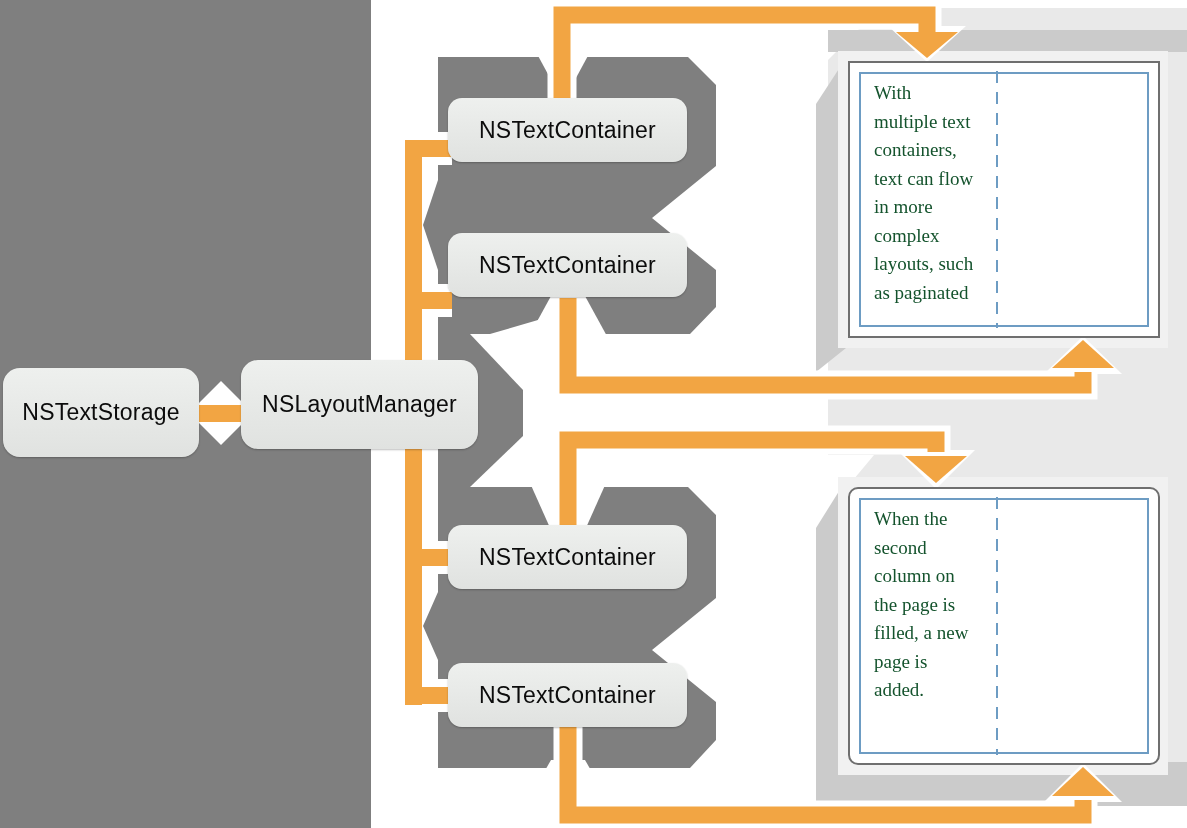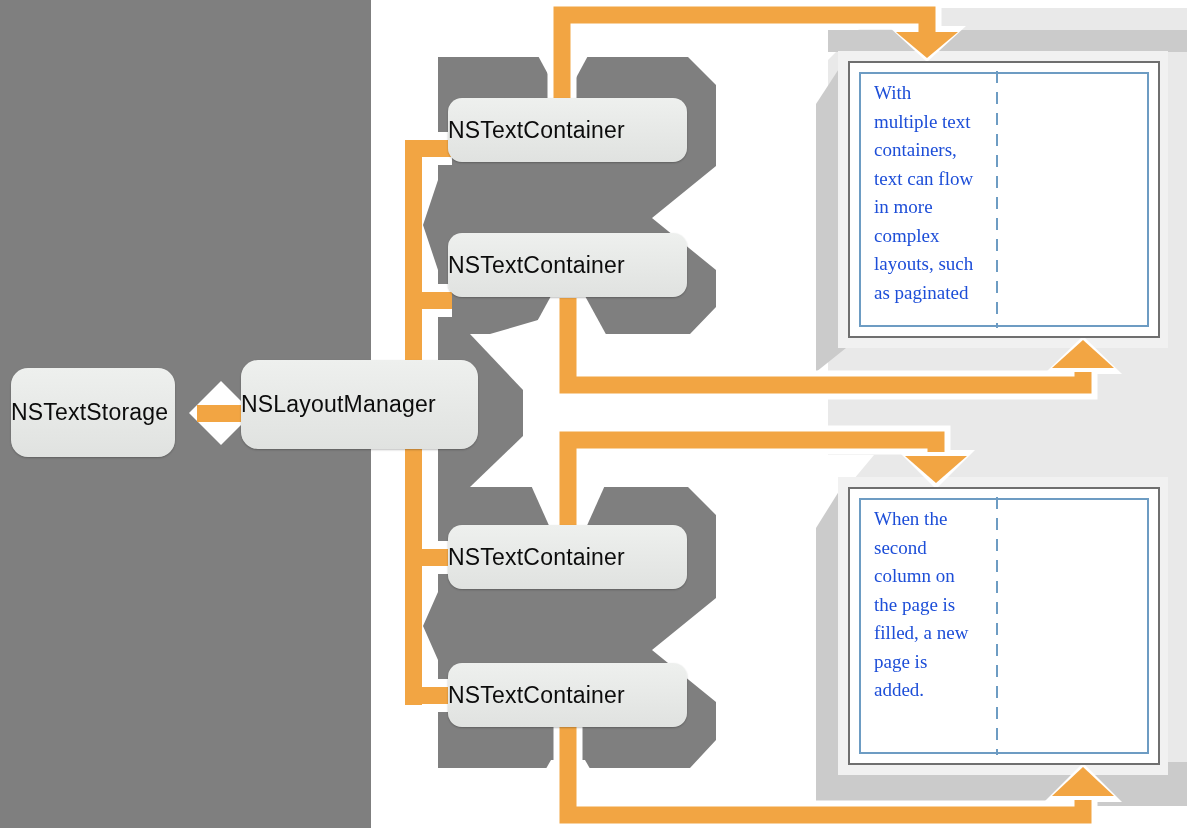--- a/index.html
+++ b/index.html
@@ -2,21 +2,21 @@
 <html><head>
 <meta charset="utf-8">
 <style>
   html,body{margin:0;padding:0;background:#ffffff;}
   #canvas{
     position:relative;width:1187px;height:828px;overflow:hidden;
     background:#ffffff;font-family:"Liberation Sans",sans-serif;
   }
   #bg-svg{position:absolute;left:0;top:0;}
   .node-box{
-    position:absolute;display:flex;align-items:center;justify-content:flex-start;
+    position:absolute;display:flex;align-items:center;justify-content:center;
     background:linear-gradient(#eef0ee,#e0e2e0);
     border-radius:14px;color:#0c0c0c;
     box-shadow:0 1px 2px rgba(0,0,0,0.25);
     font-size:23px;letter-spacing:0.2px;
   }
   .node-box.big{border-radius:17px;}
   .page{
     position:absolute;width:312px;background:#ffffff;
     border:2px solid #6f6f6f;box-sizing:border-box;
   }
@@ -24,21 +24,21 @@
     position:absolute;left:9px;top:9px;right:9px;bottom:9px;
     border:2px solid #6d9cc3;
   }
   .page-divider{
     position:absolute;left:146px;top:8px;bottom:8px;width:2px;
     background:repeating-linear-gradient(to bottom,#6d9cc3 0 12px,transparent 12px 21px);
   }
   .page-col{
     position:absolute;top:16px;
     font-family:"Liberation Serif",serif;font-size:19px;line-height:28.5px;
-    color:#1d4ed8;white-space:pre-line;
+    color:#14532d;white-space:pre-line;
   }
   .page-col.left{left:24px;width:122px;}
   .page-col.right{left:158px;width:130px;}
 </style>
 </head>
 <body>
 
 <div id="canvas">
 
   <svg id="bg-svg" width="1187" height="828" viewBox="0 0 1187 828">
@@ -112,21 +112,21 @@
       </g>
       <g fill="#F2A543">
         <polygon points="896,32 958,32 927,58"></polygon>
         <polygon points="1052,368 1114,368 1083,340"></polygon>
         <polygon points="905,456 967,456 936,483"></polygon>
         <polygon points="1052,796 1114,796 1083,767"></polygon>
       </g>
     </g>
   </svg>
 
-  <div class="node-box big" style="left:3px;top:368px;width:164px;height:89px;margin-left:8px;">
+  <div class="node-box big" style="left:3px;top:368px;width:196px;height:89px;">
     <span>NSTextStorage</span>
   </div>
 
   <div class="node-box big" style="left:241px;top:360px;width:237px;height:89px;">
     <span>NSLayoutManager</span>
   </div>
 
   <div class="node-box" style="left:448px;top:98px;width:239px;height:64px;">
     <span>NSTextContainer</span>
   </div>
@@ -149,21 +149,21 @@
     <div class="page-col left">With
 multiple text
 containers,
 text can flow
 in more
 complex
 layouts, such
 as paginated</div>
   </div>
 
-  <div class="page" style="left:848px;top:487px;height:278px;">
+  <div class="page" style="left:848px;top:487px;height:278px;border-radius:10px;">
     <div class="page-inner"></div>
     <div class="page-divider"></div>
     <div class="page-col left">When the
 second
 column on
 the page is
 filled, a new
 page is
 added.</div>
     <div class="page-col right"></div>

